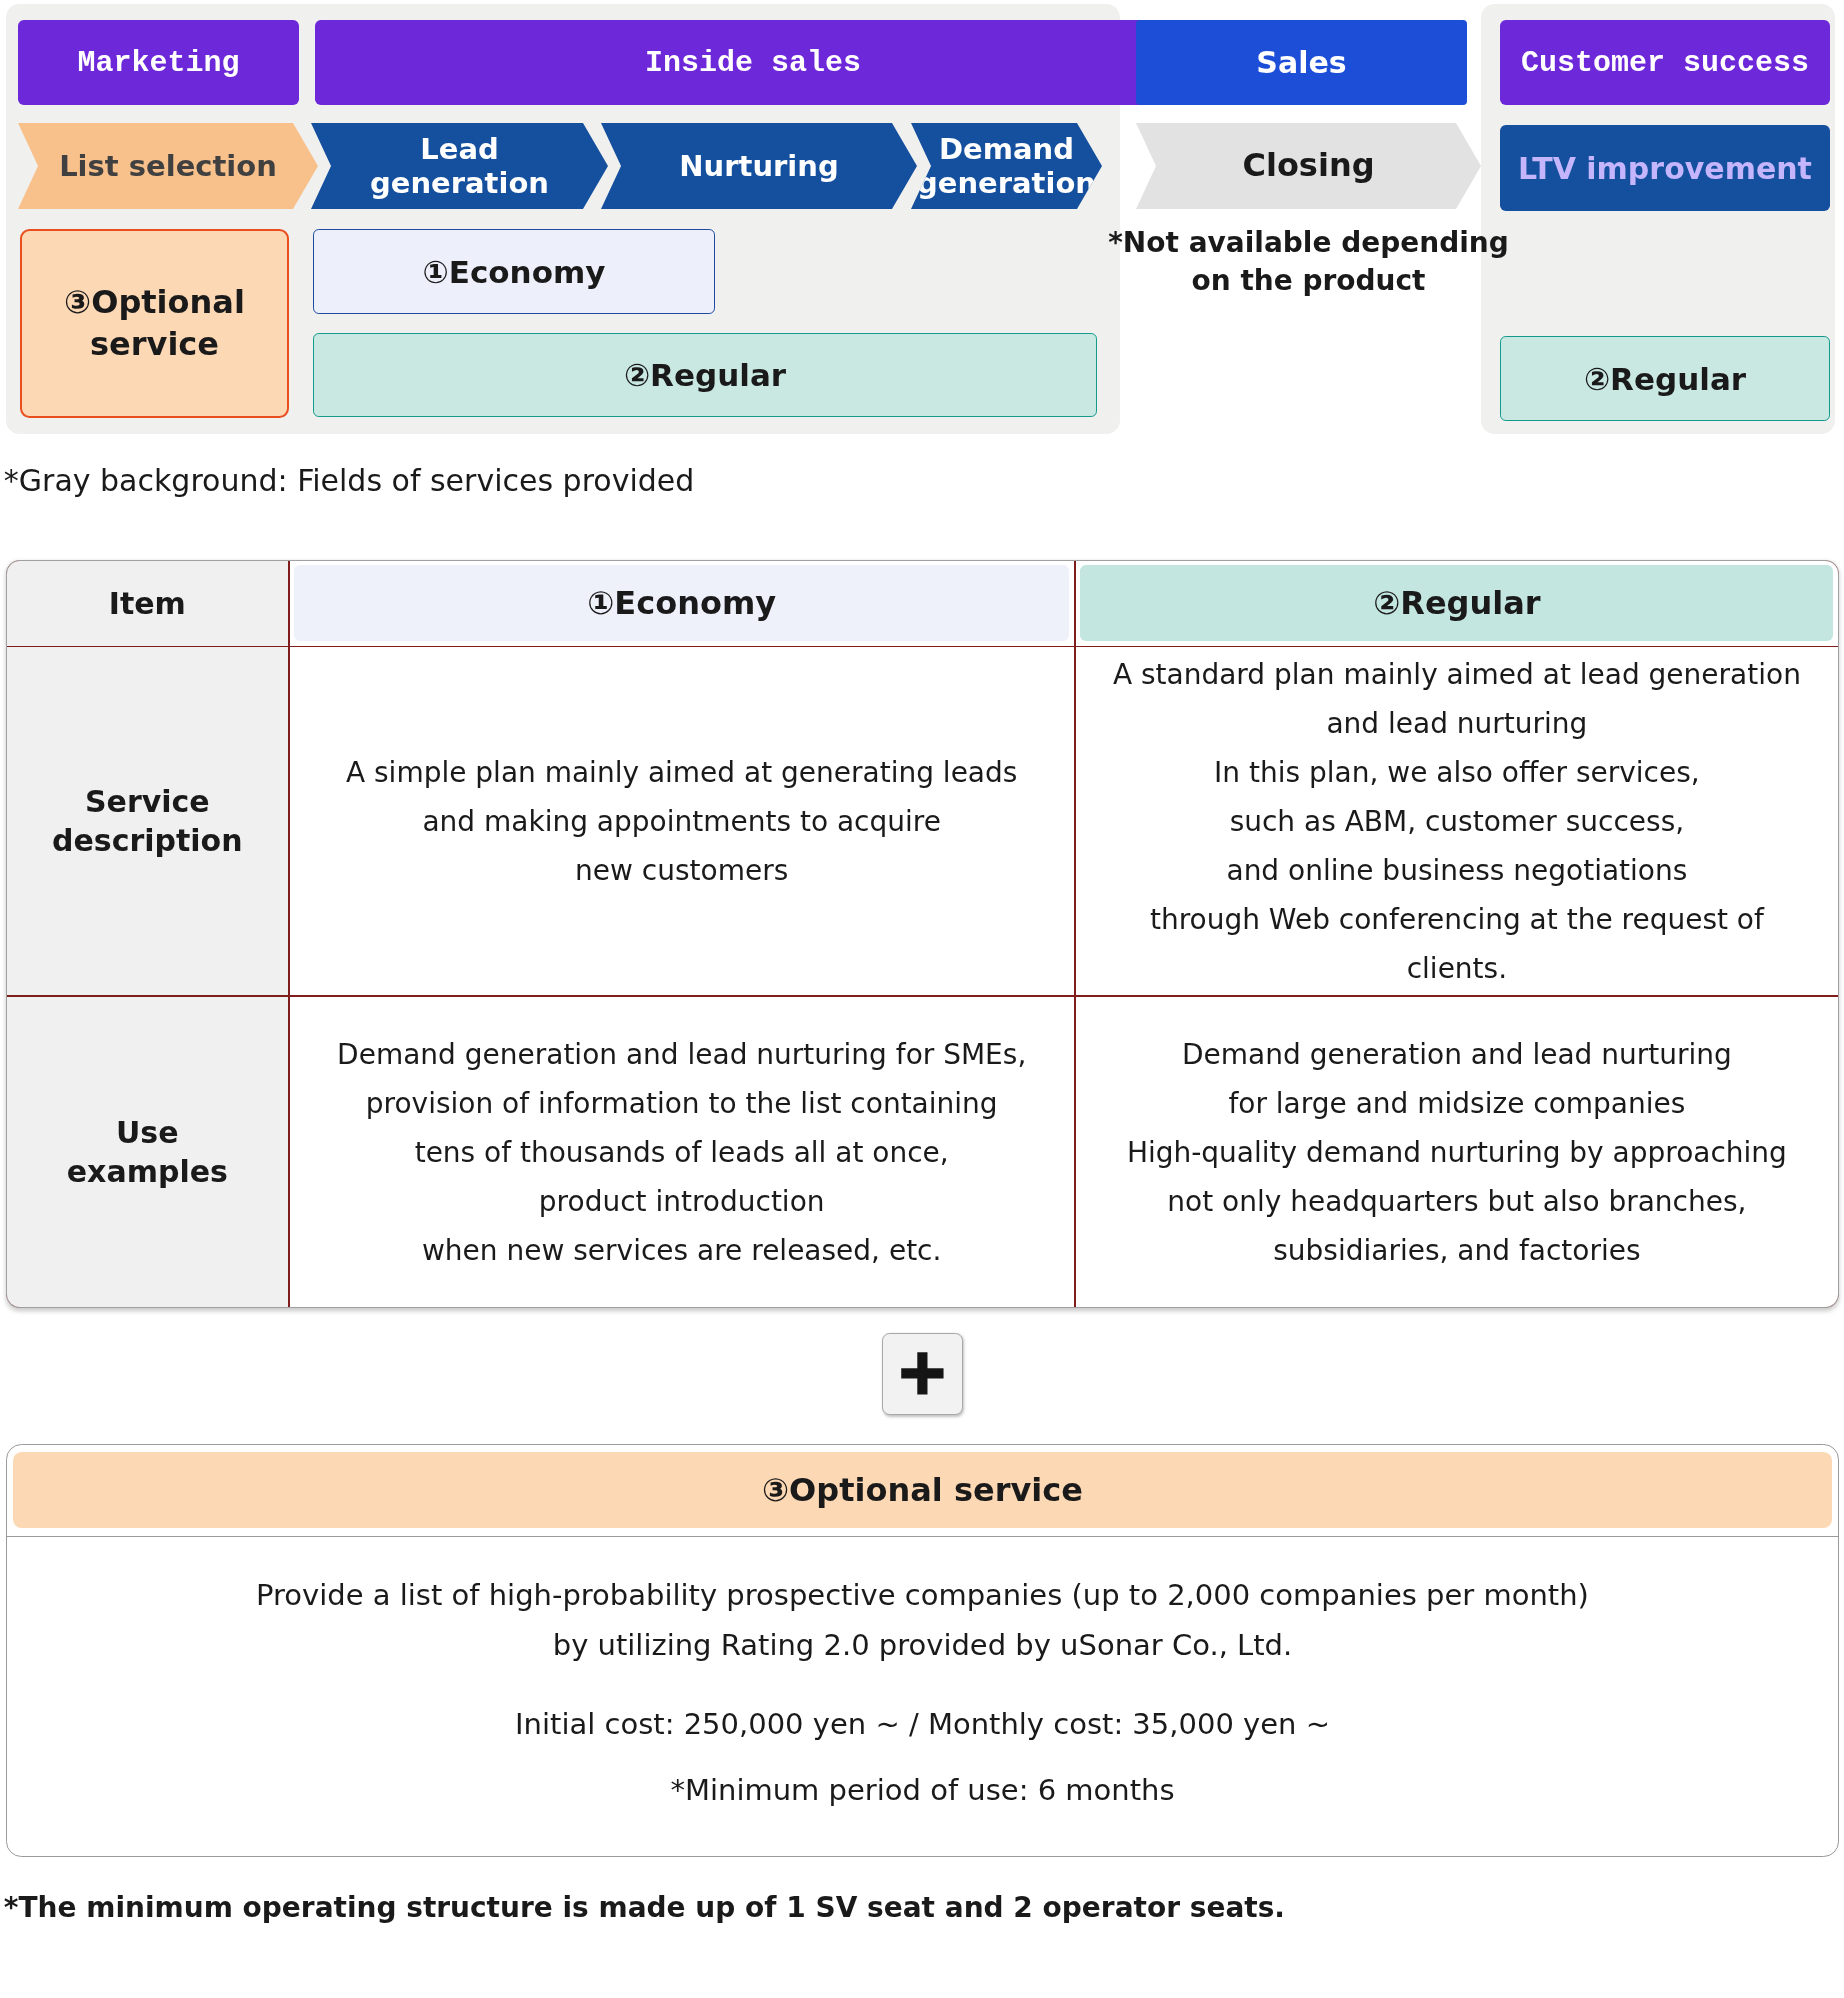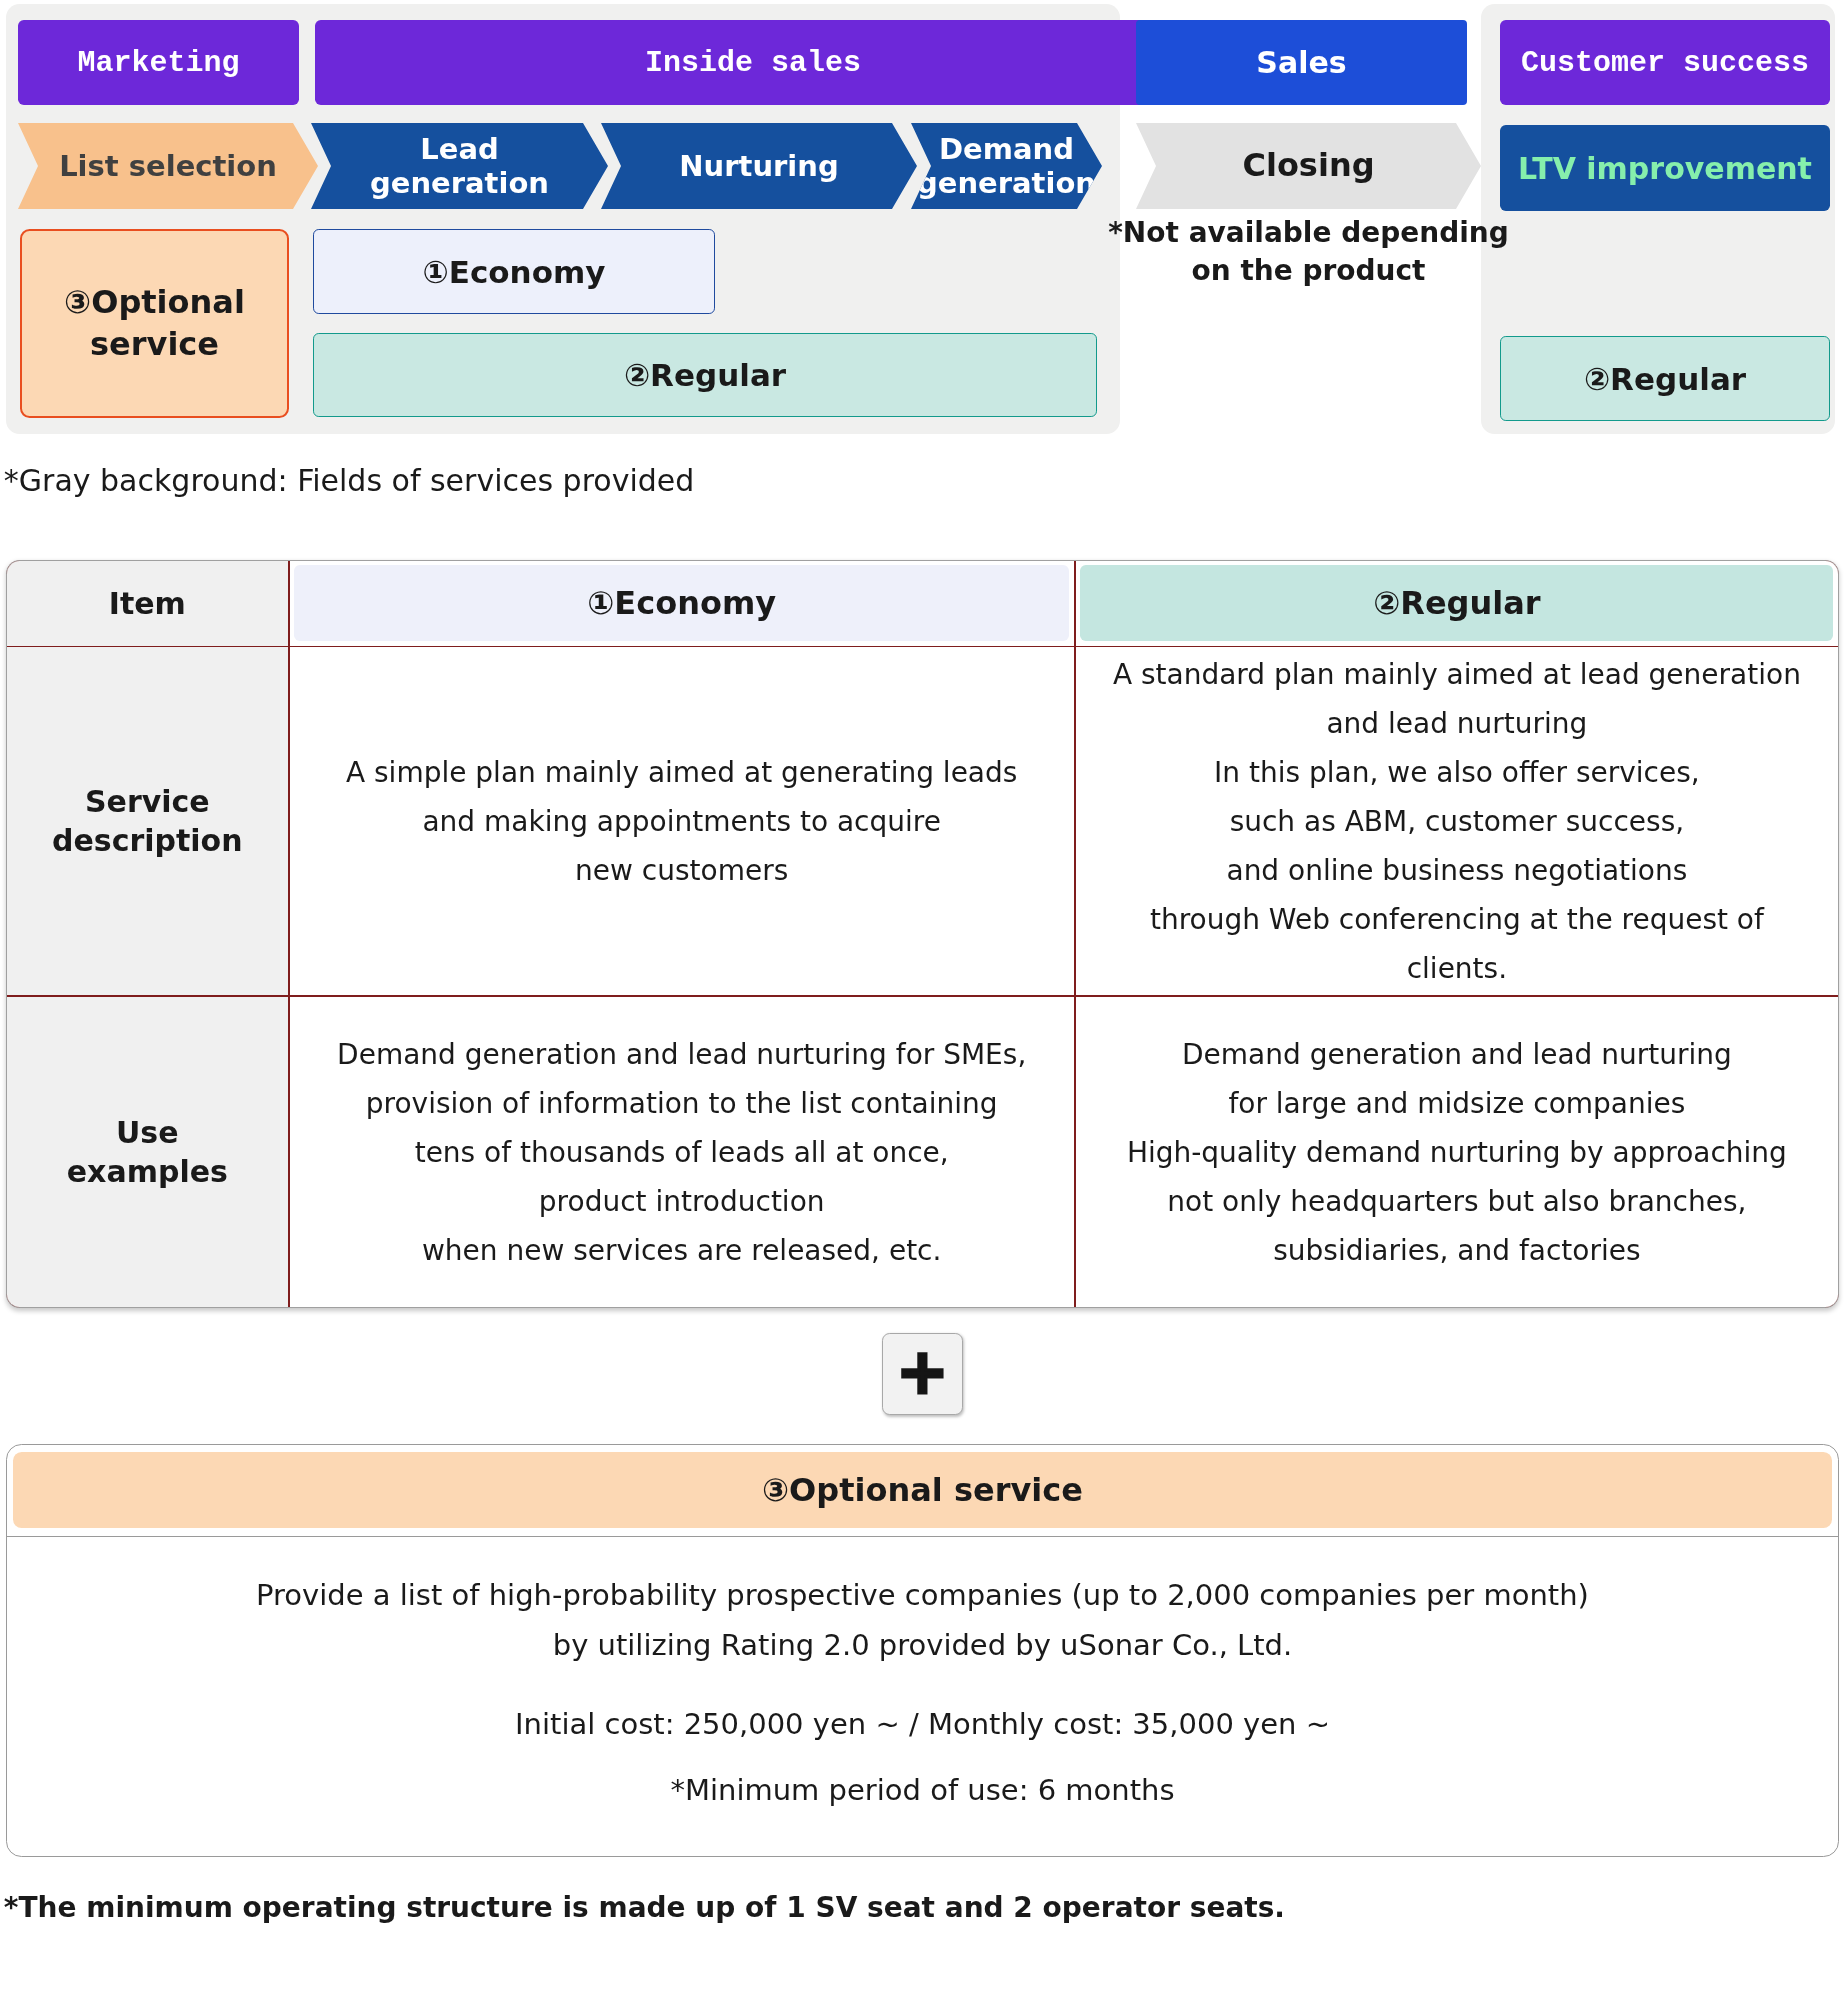--- a/index.html
+++ b/index.html
@@ -44,26 +44,26 @@
   .chev-blue   { background: #15509e; color: #ffffff; }
   .chev-gray   { background: #e2e2e2; color: #1a1a1a; font-size: 32px; }
   .chev-list    { left: 18px;   width: 300px; }
   .chev-lead    { left: 311px;  width: 297px; }
   .chev-nurture { left: 601px;  width: 316px; }
   .chev-demand  { left: 911px;  width: 191px; }
   .chev-closing { left: 1136px; width: 345px; }
 
   .stage-box-blue {
     position: absolute; left: 1500px; top: 125px; width: 330px; height: 86px;
-    background: #15509e; color: #86efac; border-radius: 5.8px;
+    background: #15509e; color: #c4b5fd; border-radius: 5.8px;
     display: flex; align-items: center; justify-content: center;
     font-size: 30px; font-weight: 700;
   }
   .closing-note {
-    position: absolute; left: 1097px; top: 214px; width: 423px;
+    position: absolute; left: 1097px; top: 224px; width: 423px;
     font-size: 28px; font-weight: 600; line-height: 1.35; text-align: center;
   }
 
   .plan-box {
     position: absolute;
     display: flex; align-items: center; justify-content: center;
     font-size: 31px; font-weight: 700; color: #1a1a1a; text-align: center;
   }
   .optional-box {
     left: 20px; top: 229px; width: 269px; height: 189px;

